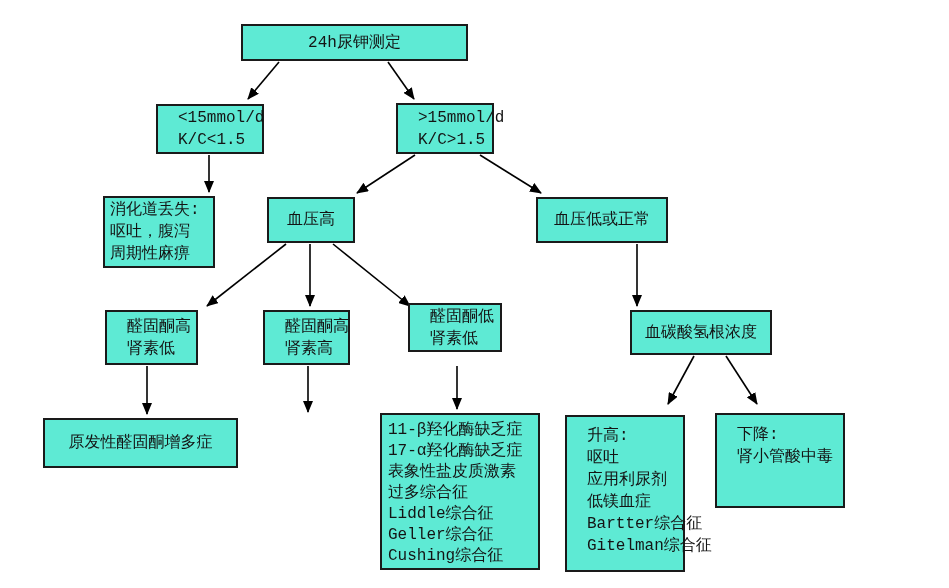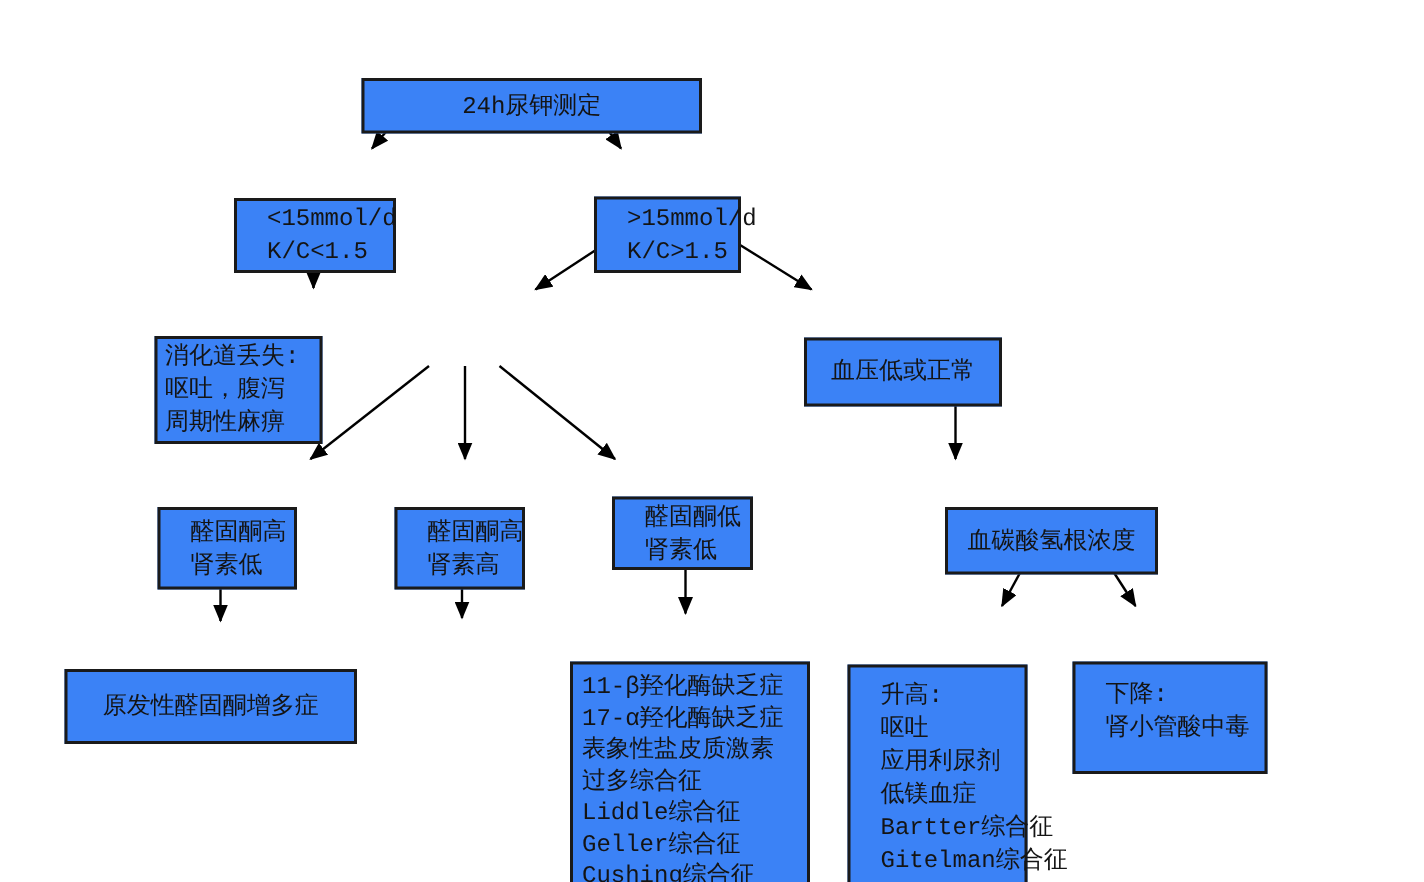--- a/index.html
+++ b/index.html
@@ -15,49 +15,48 @@
   .arrow-layer {
     position: absolute;
     left: 0; top: 0;
     width: 949px; height: 588px;
     pointer-events: none;
   }
   .node {
     position: absolute;
     box-sizing: border-box;
     border: 2px solid #1a1a1a;
-    background: #3b82f6;
+    background: #5eead4;
     display: flex;
     flex-direction: column;
     justify-content: center;
     font-size: 16px;
     line-height: 22px;
     white-space: nowrap;
-    margin-top: 28px;
   }
   .node.center { align-items: center; text-align: center; }
   .node.left   { align-items: flex-start; padding-left: 20px; }
   .node.top    { justify-content: flex-start; }
   .line { display: block; }
 
   #node-root                 { left: 241px; top: 24px;  width: 227px; height: 37px; }
   #node-low-k                { left: 156px; top: 104px; width: 108px; height: 50px; }
   #node-high-k               { left: 396px; top: 103px; width: 98px;  height: 51px; }
   #node-gi-loss              { left: 103px; top: 196px; width: 112px; height: 72px; padding-left: 5px; }
   #node-bp-high              { left: 267px; top: 197px; width: 88px;  height: 46px; }
   #node-bp-low-normal        { left: 536px; top: 197px; width: 132px; height: 46px; }
   #node-aldo-high-renin-low  { left: 105px; top: 310px; width: 93px;  height: 55px; }
   #node-aldo-high-renin-high { left: 263px; top: 310px; width: 87px;  height: 55px; }
   #node-aldo-low-renin-low   { left: 408px; top: 303px; width: 94px;  height: 49px; }
   #node-bicarbonate          { left: 630px; top: 310px; width: 142px; height: 45px; }
   #node-primary-aldo         { left: 43px;  top: 418px; width: 195px; height: 50px; }
   #node-pheo                 { left: 248px; top: 416px; width: 120px; height: 117px; padding-top: 7px; }
   #node-enzymes              { left: 380px; top: 413px; width: 160px; height: 157px; padding-top: 5px; padding-left: 6px; line-height: 21px; }
   #node-elevated             { left: 565px; top: 415px; width: 120px; height: 157px; padding-top: 8px; }
-  #node-decreased            { left: 715px; top: 413px; width: 130px; height: 75px;  padding-top: 9px; }
+  #node-decreased            { left: 715px; top: 413px; width: 130px; height: 95px;  padding-top: 9px; }
 </style>
 </head>
 <body>
 
 <div class="canvas">
 
   <svg class="arrow-layer" viewBox="0 0 949 588" xmlns="http://www.w3.org/2000/svg">
     <defs>
       <marker id="ah" markerUnits="userSpaceOnUse" markerWidth="12" markerHeight="10" viewBox="0 0 12 10" refX="11" refY="5" orient="auto">
         <path d="M0,0 L12,5 L0,10 Z" fill="#000000"></path>
@@ -94,20 +93,23 @@
     <span class="line">&gt;15mmol/d</span>
     <span class="line">K/C&gt;1.5</span>
   </div>
 
   <div class="node left" id="node-gi-loss">
     <span class="line">消化道丢失:</span>
     <span class="line">呕吐，腹泻</span>
     <span class="line">周期性麻痹</span>
   </div>
 
+  <div class="node center" id="node-bp-high">
+    <span class="line">血压高</span>
+  </div>
 
   <div class="node center" id="node-bp-low-normal">
     <span class="line">血压低或正常</span>
   </div>
 
   <div class="node left" id="node-aldo-high-renin-low">
     <span class="line">醛固酮高</span>
     <span class="line">肾素低</span>
   </div>
 

